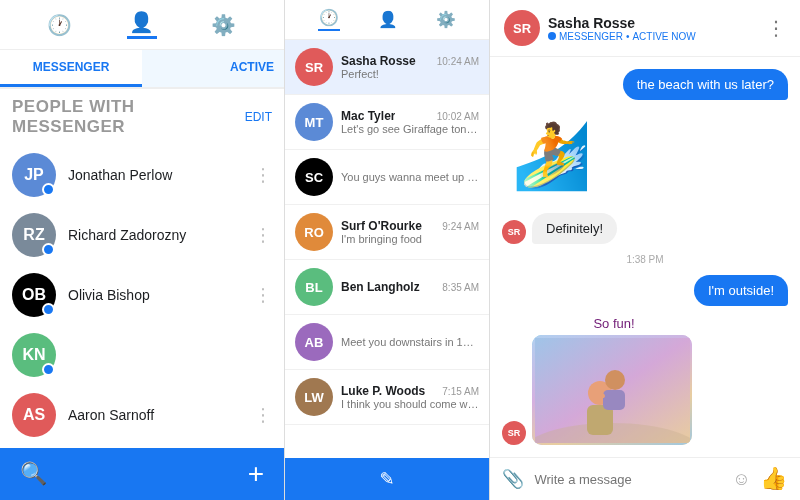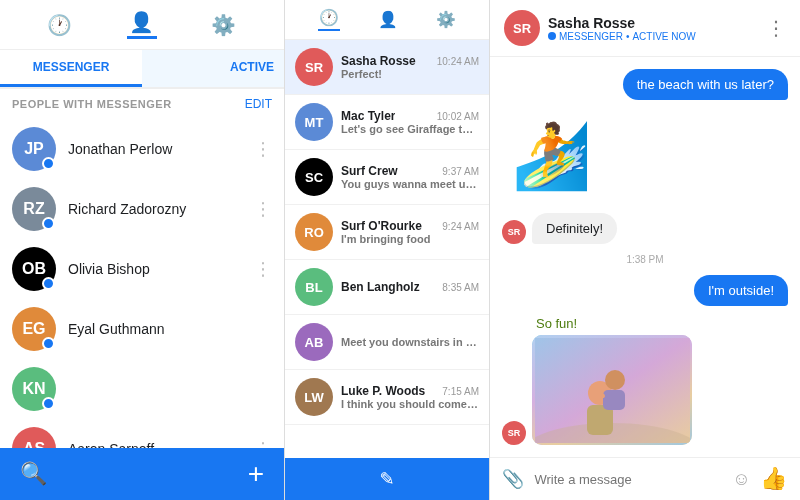--- a/index.html
+++ b/index.html
@@ -58,21 +58,21 @@
       background: #f0f8ff;
       text-align: right;
     }
     .people-header {
       display: flex;
       justify-content: space-between;
       align-items: center;
       padding: 8px 12px;
     }
     .people-label {
-      font-size: 11px;
+      font-size: 17px;
       color: #999;
       font-weight: 600;
       letter-spacing: 0.5px;
     }
     .edit-btn {
       font-size: 12px;
       color: #1877f2;
       cursor: pointer;
     }
     .contact-list {
@@ -207,21 +207,20 @@
       font-size: 10px;
       color: #999;
       white-space: nowrap;
     }
     .conv-preview {
       font-size: 11px;
       color: #777;
       white-space: nowrap;
       overflow: hidden;
       text-overflow: ellipsis;
-      font-weight: bold;
     }
     .mid-bottom-bar {
       background: #1877f2;
       display: flex;
       justify-content: center;
       align-items: center;
       padding: 10px;
     }
     .mid-bottom-icon {
       color: #fff;
@@ -457,29 +456,20 @@
         <div class="avatar av-teal">
             <span>OB</span>
           </div>
         <div class="avatar-badge"></div>
       </div>
       <span class="contact-name">Olivia Bishop</span>
       <span class="contact-dots">⋮</span>
     </div>
     <div class="contact-item">
       <div class="avatar-wrap">
-        <div class="avatar av-orange">
-            <span>EG</span>
-          </div>
-        <div class="avatar-badge"></div>
-      </div>
-      <span class="contact-name">Eyal Guthmann</span>
-    </div>
-    <div class="contact-item">
-      <div class="avatar-wrap">
         <div class="avatar av-green">
             <span>KN</span>
           </div>
         <div class="avatar-badge"></div>
       </div>
     </div>
     <div class="contact-item">
       <div class="avatar-wrap">
         <div class="avatar av-red">
             <span>AS</span>
@@ -530,24 +520,20 @@
         <div class="conv-top">
           <span class="conv-name">Mac Tyler</span>
           <span class="conv-time">10:02 AM</span>
         </div>
         <div class="conv-preview">Let's go see Giraffage tonight!</div>
       </div>
     </div>
     <div class="conv-item">
       <div class="conv-avatar av-teal">SC</div>
       <div class="conv-info">
-        <div class="conv-top">
-          <span class="conv-name">Surf Crew</span>
-          <span class="conv-time">9:37 AM</span>
-        </div>
         <div class="conv-preview">You guys wanna meet up tom...</div>
       </div>
     </div>
     <div class="conv-item">
       <div class="conv-avatar av-orange">RO</div>
       <div class="conv-info">
         <div class="conv-top">
           <span class="conv-name">Surf O'Rourke</span>
           <span class="conv-time">9:24 AM</span>
         </div>
@@ -615,21 +601,21 @@
       <div class="msg-incoming">Definitely!</div>
     </div>
 
     <div class="time-label">1:38 PM</div>
 
     <div class="msg-outgoing">I'm outside!</div>
 
     <div class="chat-image-wrap">
       <div class="chat-image-avatar av-red">SR</div>
       <div style="display:flex;flex-direction:column;gap:4px;">
-        <div style="font-size:13px;color:#4d7c0f;padding-left:4px;">So fun!</div>
+        <div style="font-size:13px;color:#701a75;padding-left:4px;text-align:center;">So fun!</div>
         <div class="chat-image">
           <div class="chat-image-inner">
 
             <svg width="155" height="105" viewBox="0 0 155 105" xmlns="http://www.w3.org/2000/svg">
               <defs>
                 <linearGradient id="bg" x1="0" y1="0" x2="1" y2="1">
                   <stop offset="0%" stop-color="#a0c4e8"></stop>
                   <stop offset="50%" stop-color="#d4a8d8"></stop>
                   <stop offset="100%" stop-color="#e8cca0"></stop>
                 </linearGradient>

